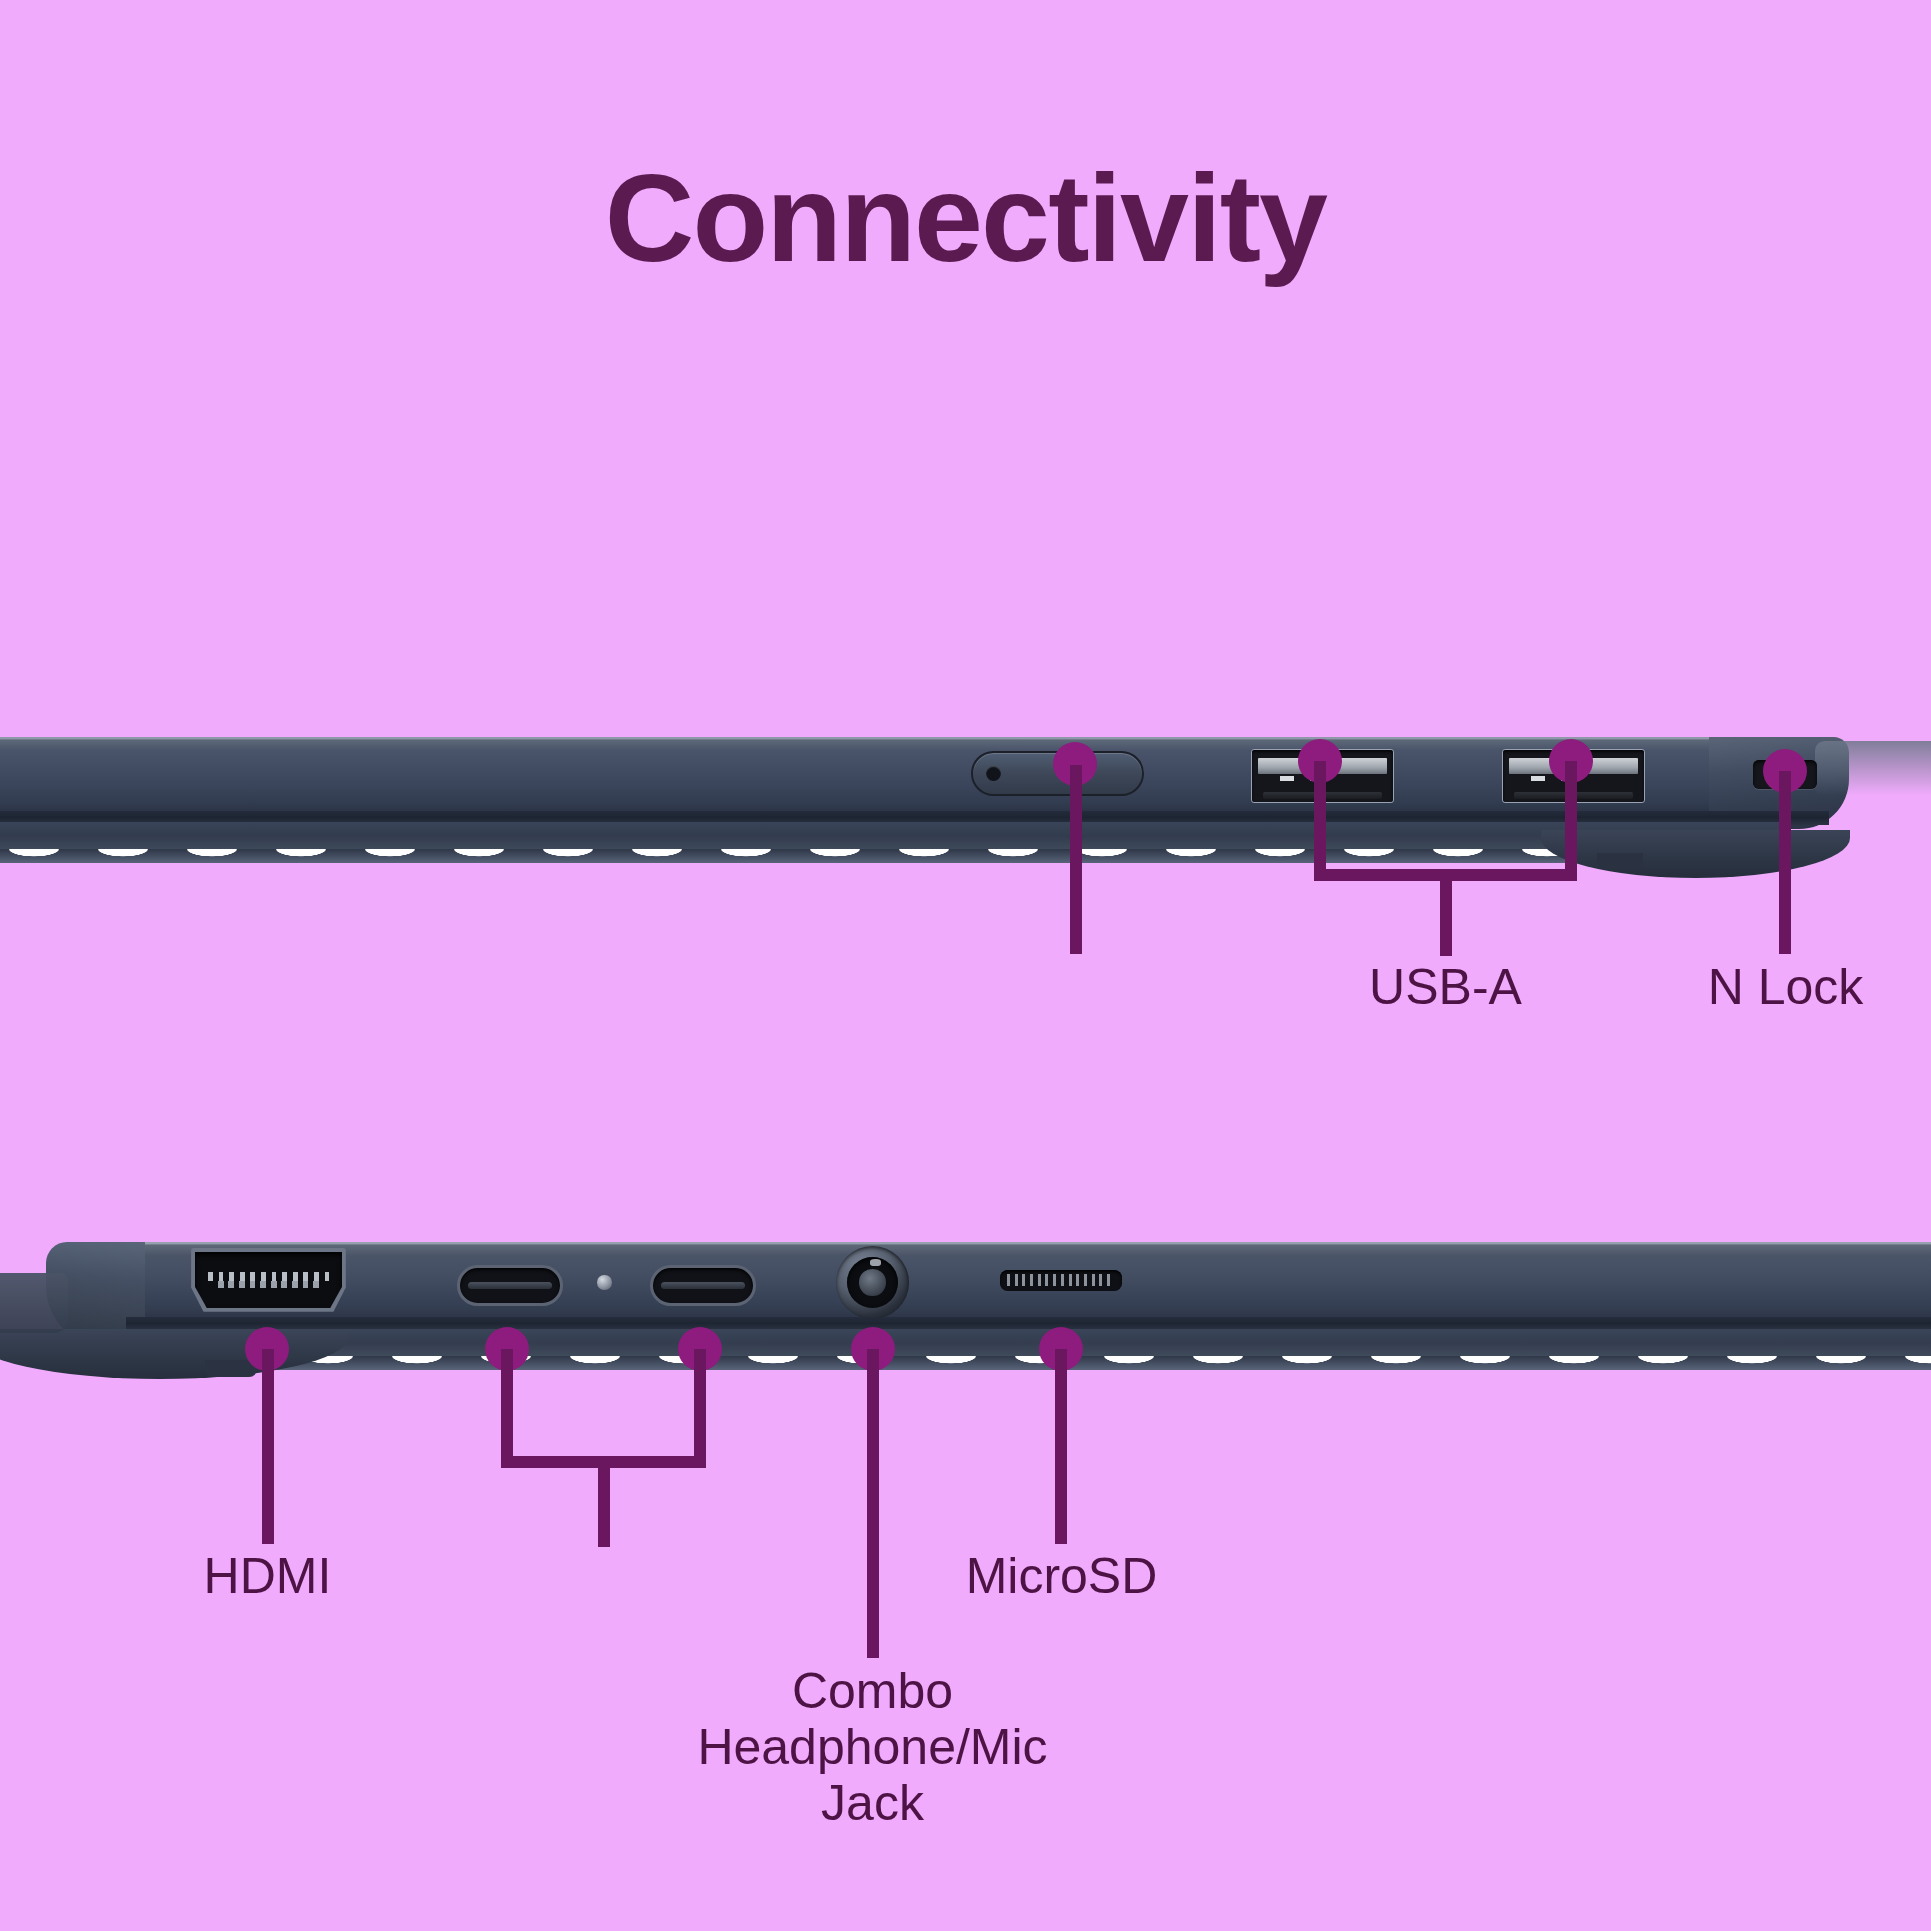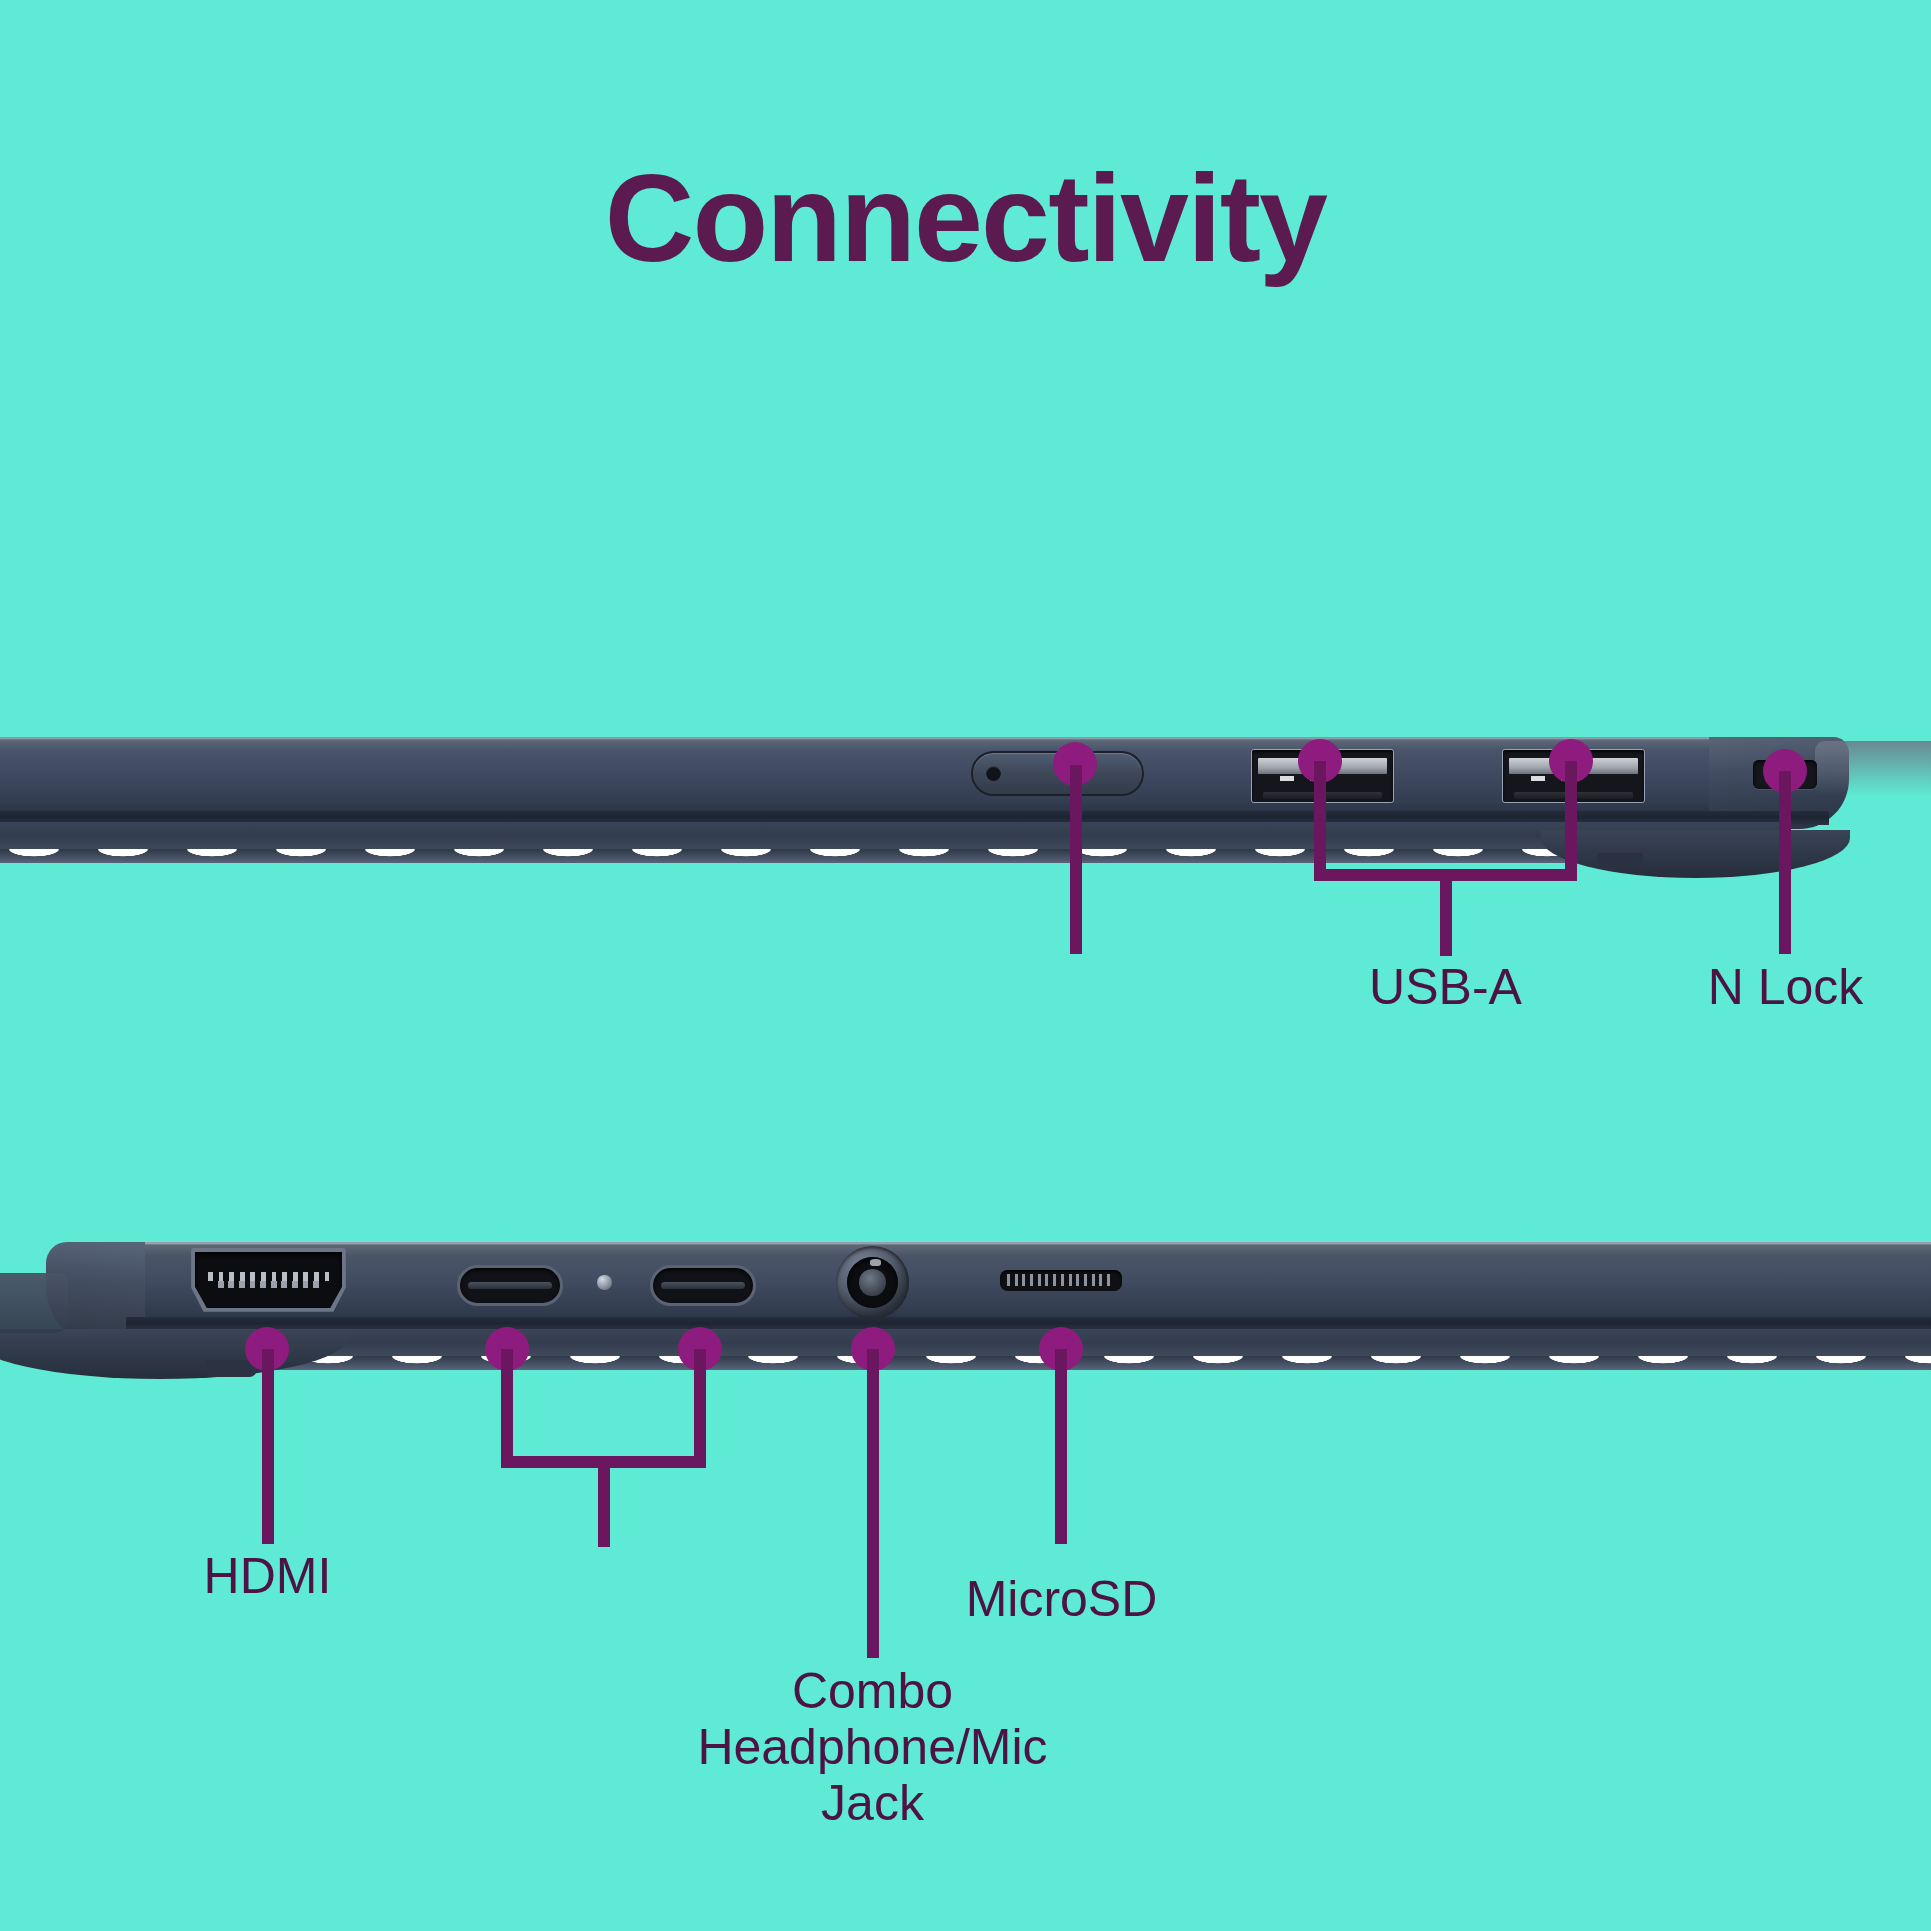--- a/index.html
+++ b/index.html
@@ -15,21 +15,21 @@
     overflow: hidden;
     font-family: "Liberation Sans", sans-serif;
     -webkit-font-smoothing: antialiased;
   }
 
   #stage {
     position: absolute;
     left: 0; top: 0;
     width: 1931px;
     height: 1931px;
-    background: #5eead4;
+    background: #f0abfc;
   }
 
   
   #page-title {
     position: absolute;
     left: 0;
     top: 156px;
     width: 1931px;
     text-align: center;
     font-size: 124px;
@@ -427,16 +427,16 @@
   <div class="callout-line" style="left:598px; top:1456px; width:11.6px; height:91px;"></div>
 
   <div class="callout-dot" style="left:851px; top:1327px; width:44px; height:44px;"></div>
   <div class="callout-line" style="left:867px; top:1349px; width:11.6px; height:309px;"></div>
   <div class="callout-label" style="left:631px; top:1663px; width:483px;">Combo
 Headphone/Mic
 Jack</div>
 
   <div class="callout-dot" style="left:1039px; top:1327px; width:44px; height:44px;"></div>
   <div class="callout-line" style="left:1055px; top:1349px; width:11.6px; height:195px;"></div>
-  <div class="callout-label" style="left:820px; top:1548px; width:483px;margin-top:23px;">MicroSD</div>
+  <div class="callout-label" style="left:820px; top:1548px; width:483px;">MicroSD</div>
 
 </div>
 
 
 </body></html>

